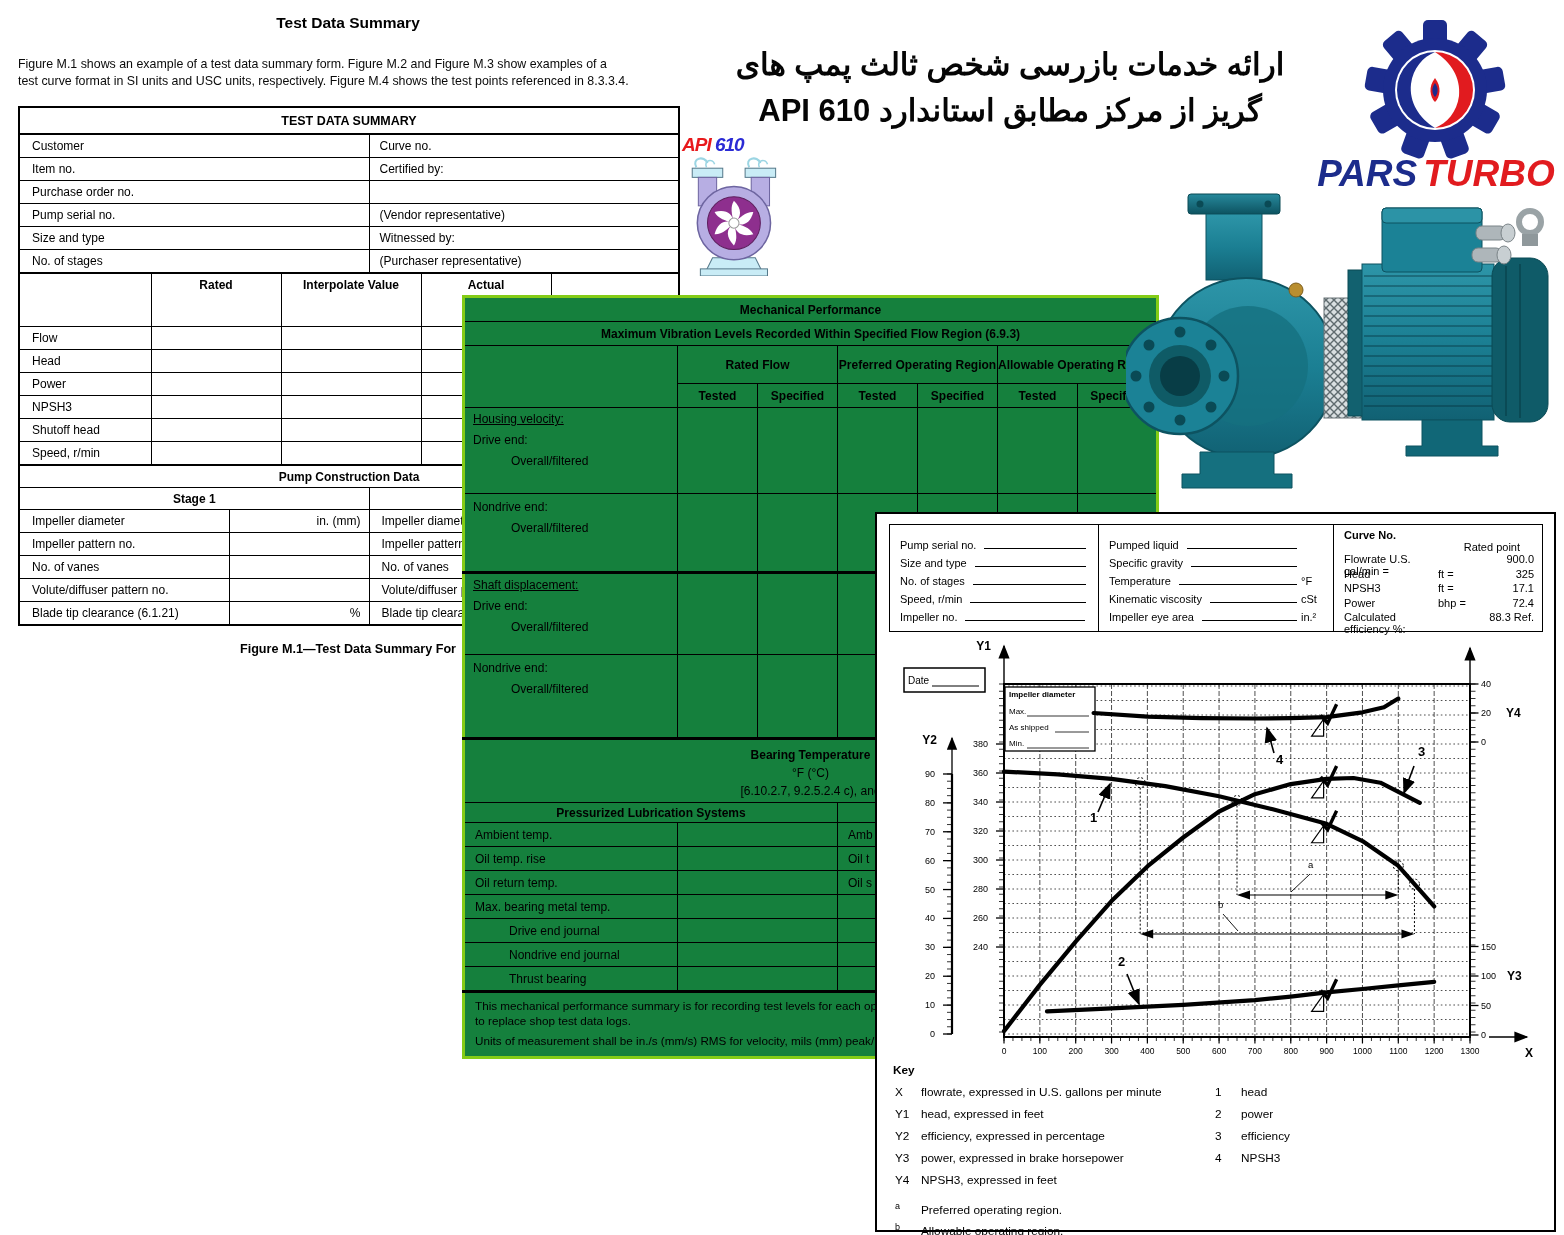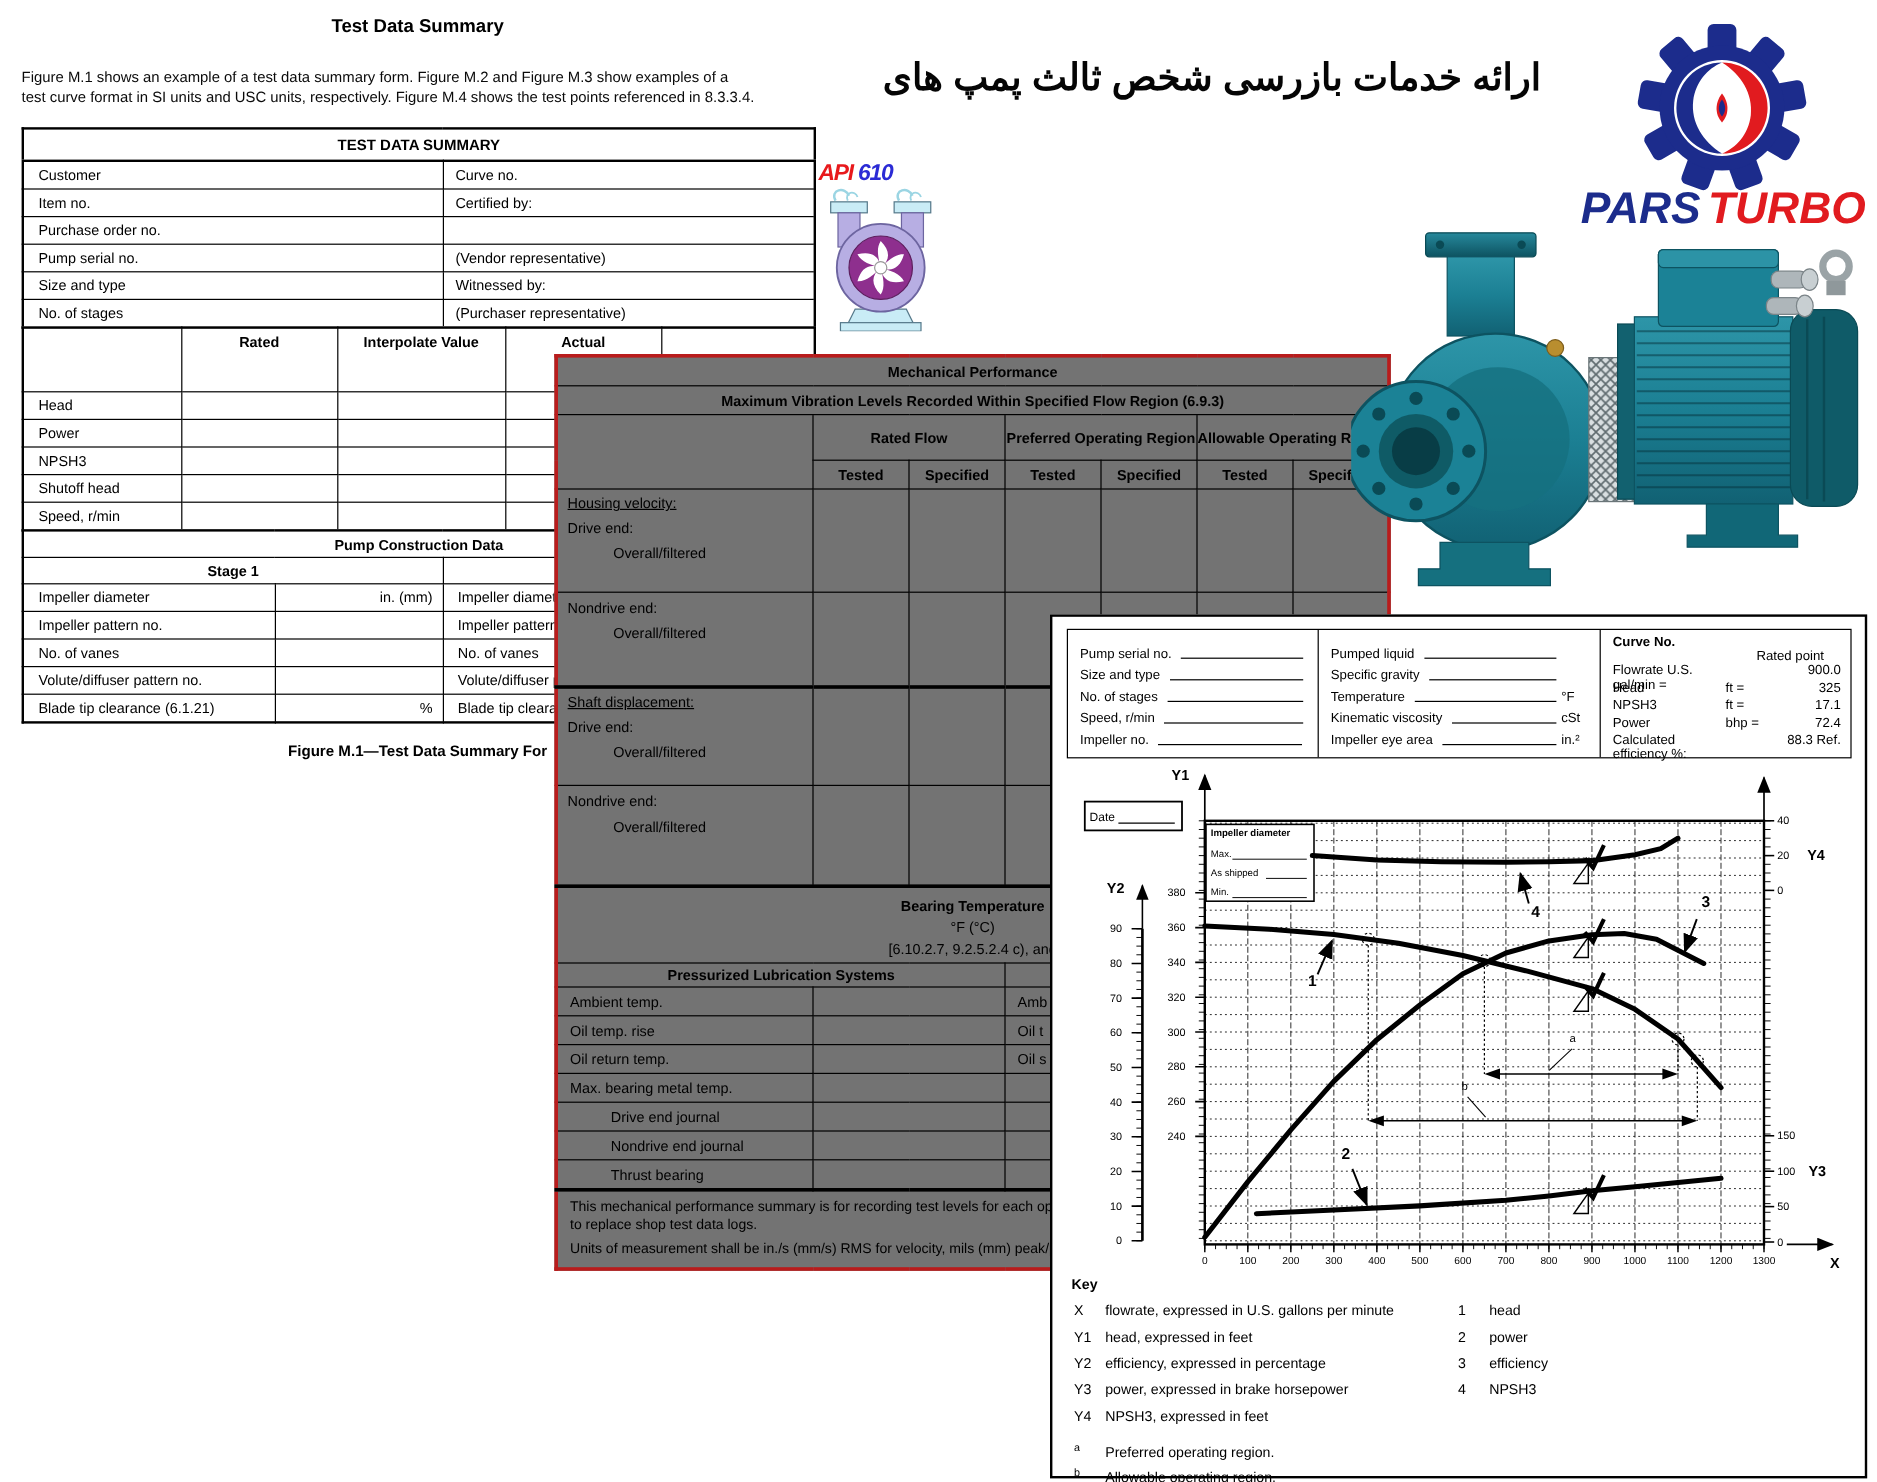--- a/index.html
+++ b/index.html
@@ -32,21 +32,21 @@
   #pcd-table{width:660px;border:2.5px solid #000;margin-top:-2px;}
   #pcd-table th.hdr{height:21px;text-align:center;}
   #pcd-table th.stage{height:21px;text-align:center;}
   #pcd-table td{height:22px;padding-left:12px;}
   #pcd-table td.unit{text-align:right;padding-right:8px;margin-top:41px;}
 
   .fig-caption{margin-top:16px;text-align:center;font-weight:bold;font-size:12.6px;}
 
   
   #mech{left:462px;top:295px;z-index:2;}
-  #mech-table{width:694px;border:3px solid #b91c1c;background:#737373;}
+  #mech-table{width:694px;border:3px solid #84cc16;background:#15803d;}
   #mech-table th.t1{height:23px;text-align:center;}
   #mech-table th.t2{height:23px;text-align:center;}
   #mech-table th.grp{height:37px;text-align:center;line-height:16px;}
   #mech-table th.sub{height:23px;text-align:center;}
   #mech-table td.vlbl{padding:4px 8px;vertical-align:top;white-space:normal;}
   #mech-table td.vlbl .sec{ text-decoration:underline;}
   #mech-table td.vlbl div{margin-top:7px;}
   #mech-table td.vlbl div.ind{padding-left:38px;}
   #mech-table tr.h1 td{height:77px;}
   #mech-table tr.h2 td{height:69px;}
@@ -145,20 +145,27 @@
       </colgroup>
     <tbody>
     <tr>
       <th class="col"></th>
       <th class="col">Rated</th>
       <th class="col">Interpolate Value</th>
       <th class="col">Actual</th>
       <th class="col"></th>
     </tr>
     <tr>
+          <td>Flow</td>
+          <td></td>
+          <td></td>
+          <td></td>
+          <td></td>
+        </tr>
+    <tr>
           <td>Head</td>
           <td></td>
           <td></td>
           <td></td>
           <td></td>
         </tr>
     <tr>
           <td>Power</td>
           <td></td>
           <td></td>
@@ -374,20 +381,21 @@
         <span>to replace shop test data logs.</span>
         <div style="margin-top:5px"><span>Units of measurement shall be in./s (mm/s) RMS for velocity, mils (mm) peak/p</span></div>
       </td>
     </tr>
   </tbody>
     </table>
 </div>
 
 <div id="farsi" class="abs">
   <div>ارائه خدمات بازرسی شخص ثالث پمپ های</div>
+  <div>گریز از مرکز مطابق استاندارد API 610</div>
 </div>
 
 <div id="api-logo" class="abs">
   <div class="t">
     <span style="color:#e8191c">API</span>
     <span style="color:#2b2bd5">610</span>
   </div>
   <svg width="112" height="120" viewBox="0 0 110 118">
     <path d="M14,11 C9,2 22,-1 25,7" fill="none" stroke="#9bd5e3" stroke-width="2"></path>
     <path d="M24,11 C21,4 30,2 32,8" fill="none" stroke="#9bd5e3" stroke-width="1.5"></path>

